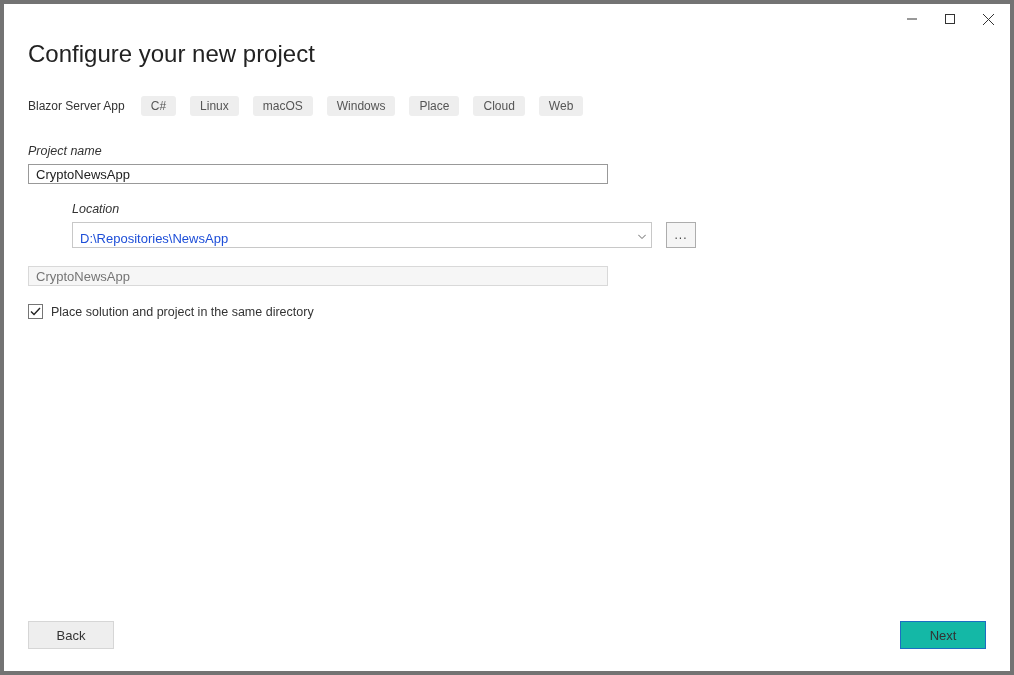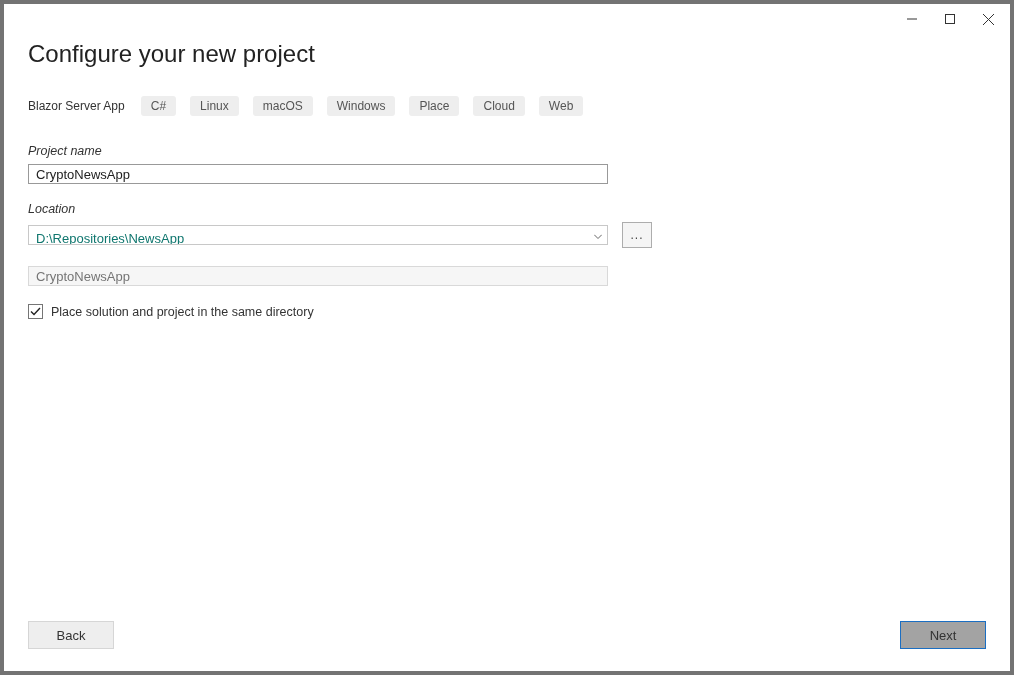--- a/index.html
+++ b/index.html
@@ -110,26 +110,26 @@
       align-items: center;
       gap: 14px;
     }
     .combo-wrap {
       flex: 1;
       max-width: 580px;
       position: relative;
     }
     .combo {
       width: 100%;
-      height: 20px;
+      height: 26px;
       border: 1px solid #c8c8c8;
       padding: 6px 24px 0 7px;
       font-size: 13px;
       font-family: inherit;
-      color: #0f766e;
+      color: #1d4ed8;
       background: #fff;
       outline: none;
     }
     .combo-arrow {
       position: absolute;
       right: 6px;
       top: 50%;
       transform: translateY(-50%);
       pointer-events: none;
     }
@@ -180,21 +180,21 @@
       display: flex;
       align-items: center;
       justify-content: center;
     }
     .btn-back {
       background: #eeeeee;
       border: 1px solid #d6d6d6;
       color: #333;
     }
     .btn-next {
-      background: #a3a3a3;
+      background: #14b8a6;
       border: 1px solid #1b6ec2;
       color: #333;
     }
   </style>
 </head>
 <body>
 
 <div class="window">
 
   <div class="titlebar">
@@ -229,21 +229,21 @@
       <span class="tag">Place</span>
       <span class="tag">Cloud</span>
       <span class="tag">Web</span>
     </div>
 
     <div class="field">
       <div class="field-label">Project name</div>
       <input type="text" class="text-input" value="CryptoNewsApp" style="">
     </div>
 
-    <div class="field" style="max-width:640px;">
+    <div class="field" style="max-width:640px;margin-left:44px;">
       <div class="field-label">Location</div>
       <div class="location-row">
         <div class="combo-wrap">
           <input type="text" class="combo" value="D:\Repositories\NewsApp" style="">
           <span class="combo-arrow">
             <svg width="8" height="5" viewBox="0 0 8 5">
                 <path d="M0 0 L4 4 L8 0" fill="none" stroke="#666" stroke-width="1"></path>
               </svg>
           </span>
         </div>

